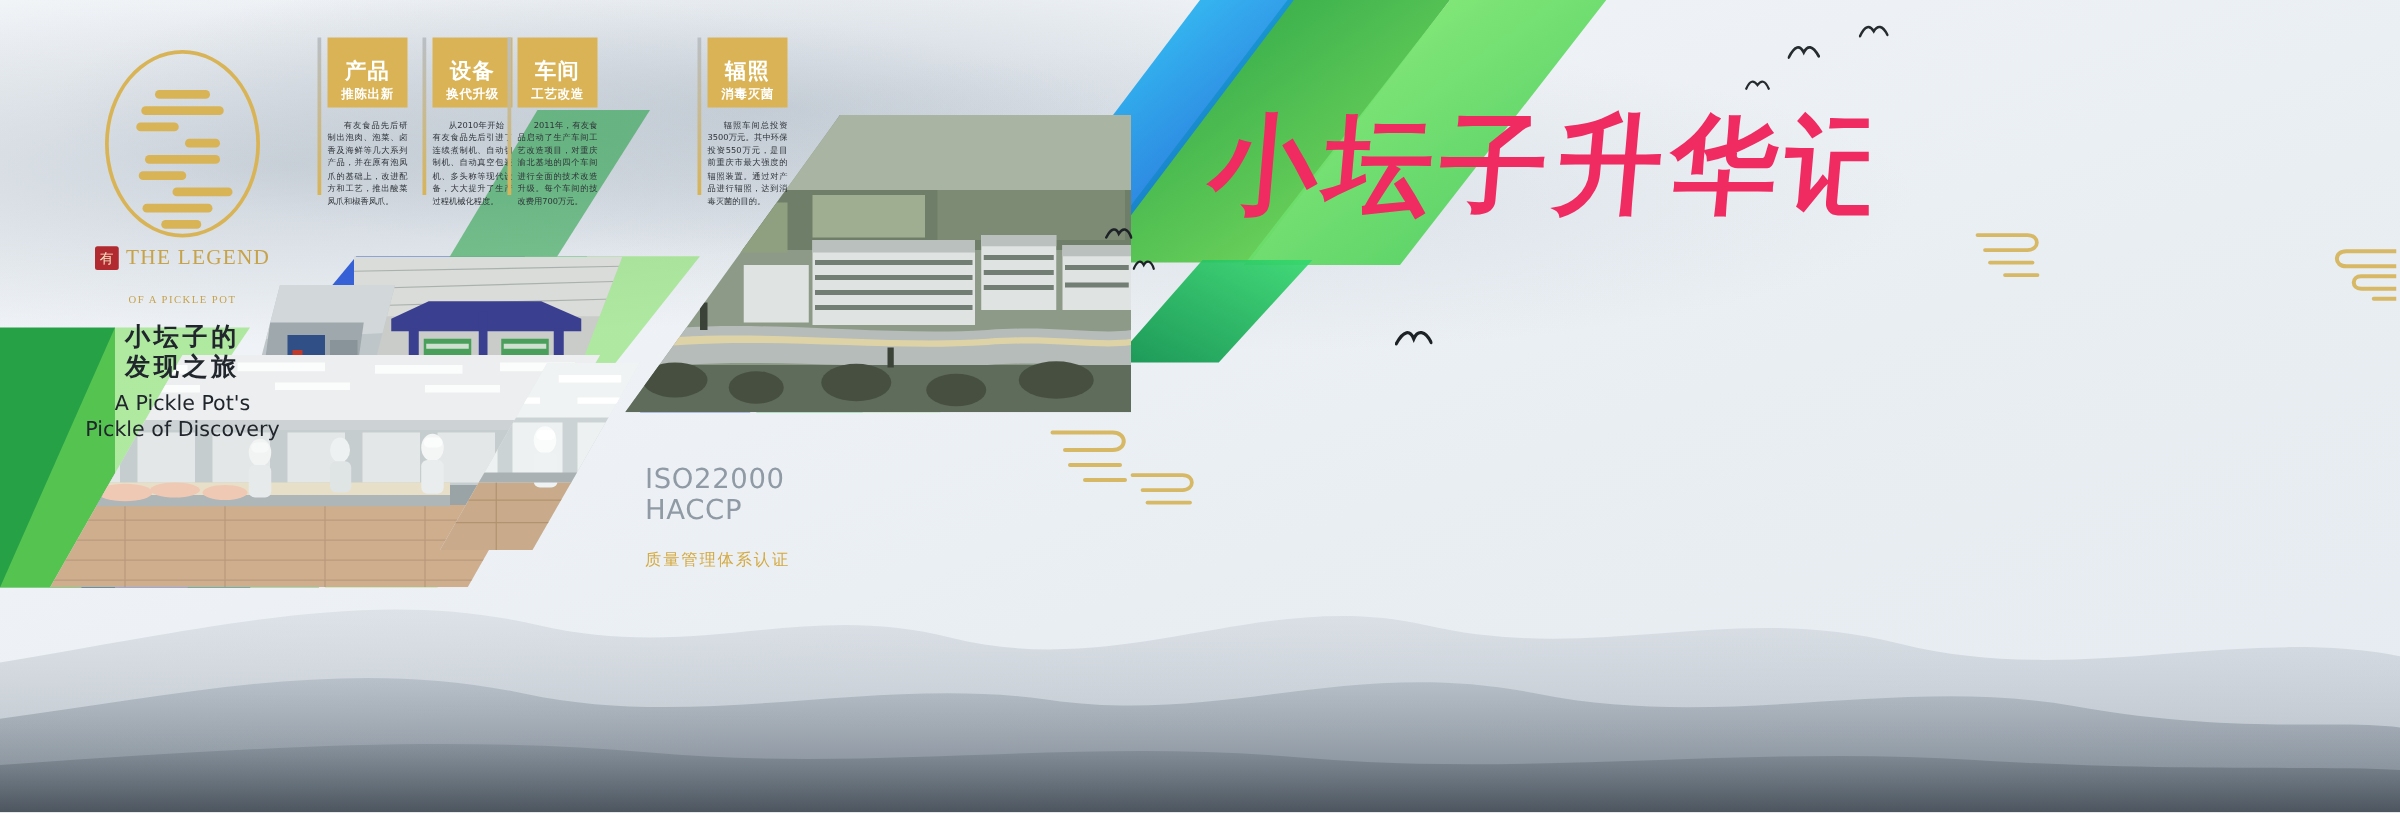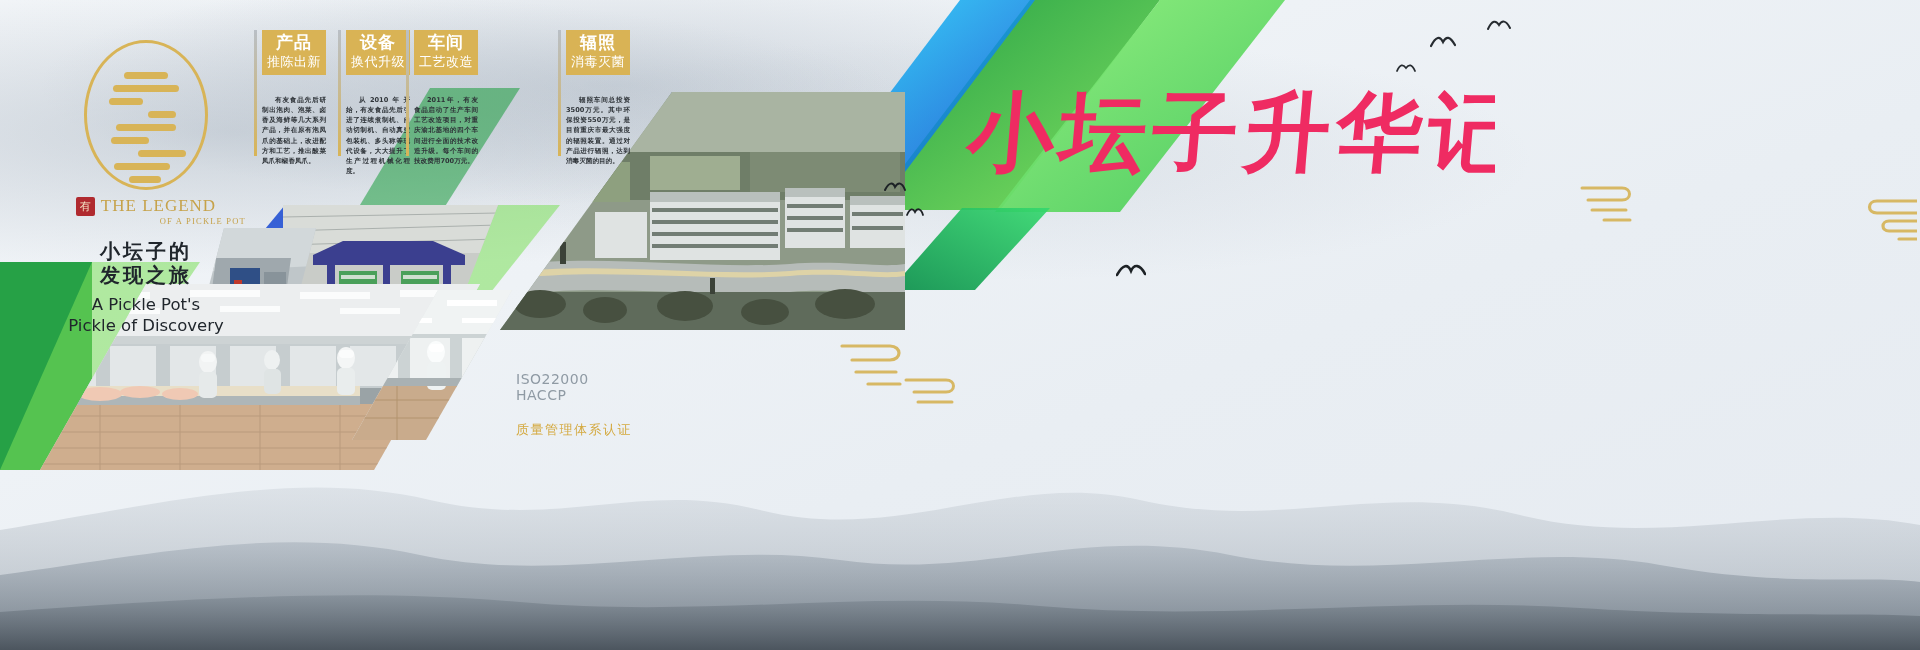--- a/index.html
+++ b/index.html
@@ -28,41 +28,41 @@
   #brand{position:absolute;left:46px;top:40px;width:200px;text-align:center;}
   #seal{width:124px;height:150px;margin:0 auto;position:relative;}
   #sealring{position:absolute;inset:0;border:3px solid #d8b457;border-radius:50%/50%;}
   #bars{position:absolute;left:20px;top:26px;right:20px;bottom:26px;}
   #bars i{display:block;height:7px;border-radius:4px;background:#d8b457;margin:6px 0;}
   #legend{margin-top:6px;display:flex;align-items:center;justify-content:center;gap:6px;}
   #legend .stamp{width:19px;height:19px;background:#b02a2f;border-radius:2px;
      display:flex;align-items:center;justify-content:center;color:#f3e2c4;font-size:11px;line-height:1;}
   #legend .ltxt{font-family:"Liberation Serif","DejaVu Serif",serif;color:#c6a24a;
      font-size:17px;letter-spacing:1px;text-align:center;}
-  #legendsub{color:#c6a24a;font-size:8.5px;letter-spacing:1.2px;margin-top:0;
-     font-family:"Liberation Serif","DejaVu Serif",serif;text-align:right;}
+  #legendsub{color:#c6a24a;font-size:8.5px;letter-spacing:1.2px;margin-top:18px;
+     font-family:"Liberation Serif","DejaVu Serif",serif;}
   #cn1,#cn2{font-family:"DejaVu Serif","Liberation Serif",serif;color:#20262c;
      font-size:20px;font-weight:700;letter-spacing:3px;line-height:1.18;}
   #cn1{margin-top:14px;}
   #en{margin-top:8px;color:#20262c;font-size:16.5px;line-height:1.25;font-weight:400;}
 
   
   .col{position:absolute;top:30px;width:64px;}
   .col .rule{position:absolute;left:-8px;top:0;width:3px;height:126px;
      background:linear-gradient(#b9bfc6,#d8b457);}
-  .col .hd{background:#d9b355;color:#fff;padding:3px 4px 4px 4px;text-align:center;}
+  .col .hd{background:#d9b355;color:#fff;padding:18px 4px 4px 4px;text-align:center;}
   .col .hd .big{font-size:17px;font-weight:700;letter-spacing:1px;line-height:1.1;
      font-family:"DejaVu Sans","Liberation Sans",sans-serif;}
-  .col .hd .small{font-size:13px;font-weight:400;letter-spacing:.5px;margin-top:1px;}
-  .col .body{margin-top:20px;font-size:6.6px;line-height:1.55;color:#2e3338;
-     text-align:justify;text-indent:13px;font-weight:700;}
+  .col .hd .small{font-size:10px;font-weight:700;letter-spacing:.5px;margin-top:1px;}
+  .col .body{margin-top:9px;font-size:6.6px;line-height:1.55;color:#2e3338;
+     text-align:justify;text-indent:13px;font-weight:400;}
 
   
   #iso{position:absolute;left:516px;top:372px;z-index:6;}
-  #iso .l1,#iso .l2{color:#8f9aa4;font-size:14px;letter-spacing:.5px;line-height:1.12;font-weight:400;}
+  #iso .l1,#iso .l2{color:#8f9aa4;font-size:22px;letter-spacing:.5px;line-height:1.12;font-weight:400;}
   #iso .l3{color:#d4a93f;font-size:13px;letter-spacing:1.5px;margin-top:18px;}
 
   
   #title{position:absolute;left:955px;top:78px;width:540px;height:110px;}
   #title svg{width:100%;height:100%;}
   #titletext{font-family:"DejaVu Serif","Liberation Serif",serif;font-size:86px;font-weight:700;
      letter-spacing:6px;fill:#ef2b62;}
   #para{position:absolute;left:1006px;top:258px;width:470px;color:#30363c;
      font-size:13.5px;line-height:2.0;text-align:justify;}
 

